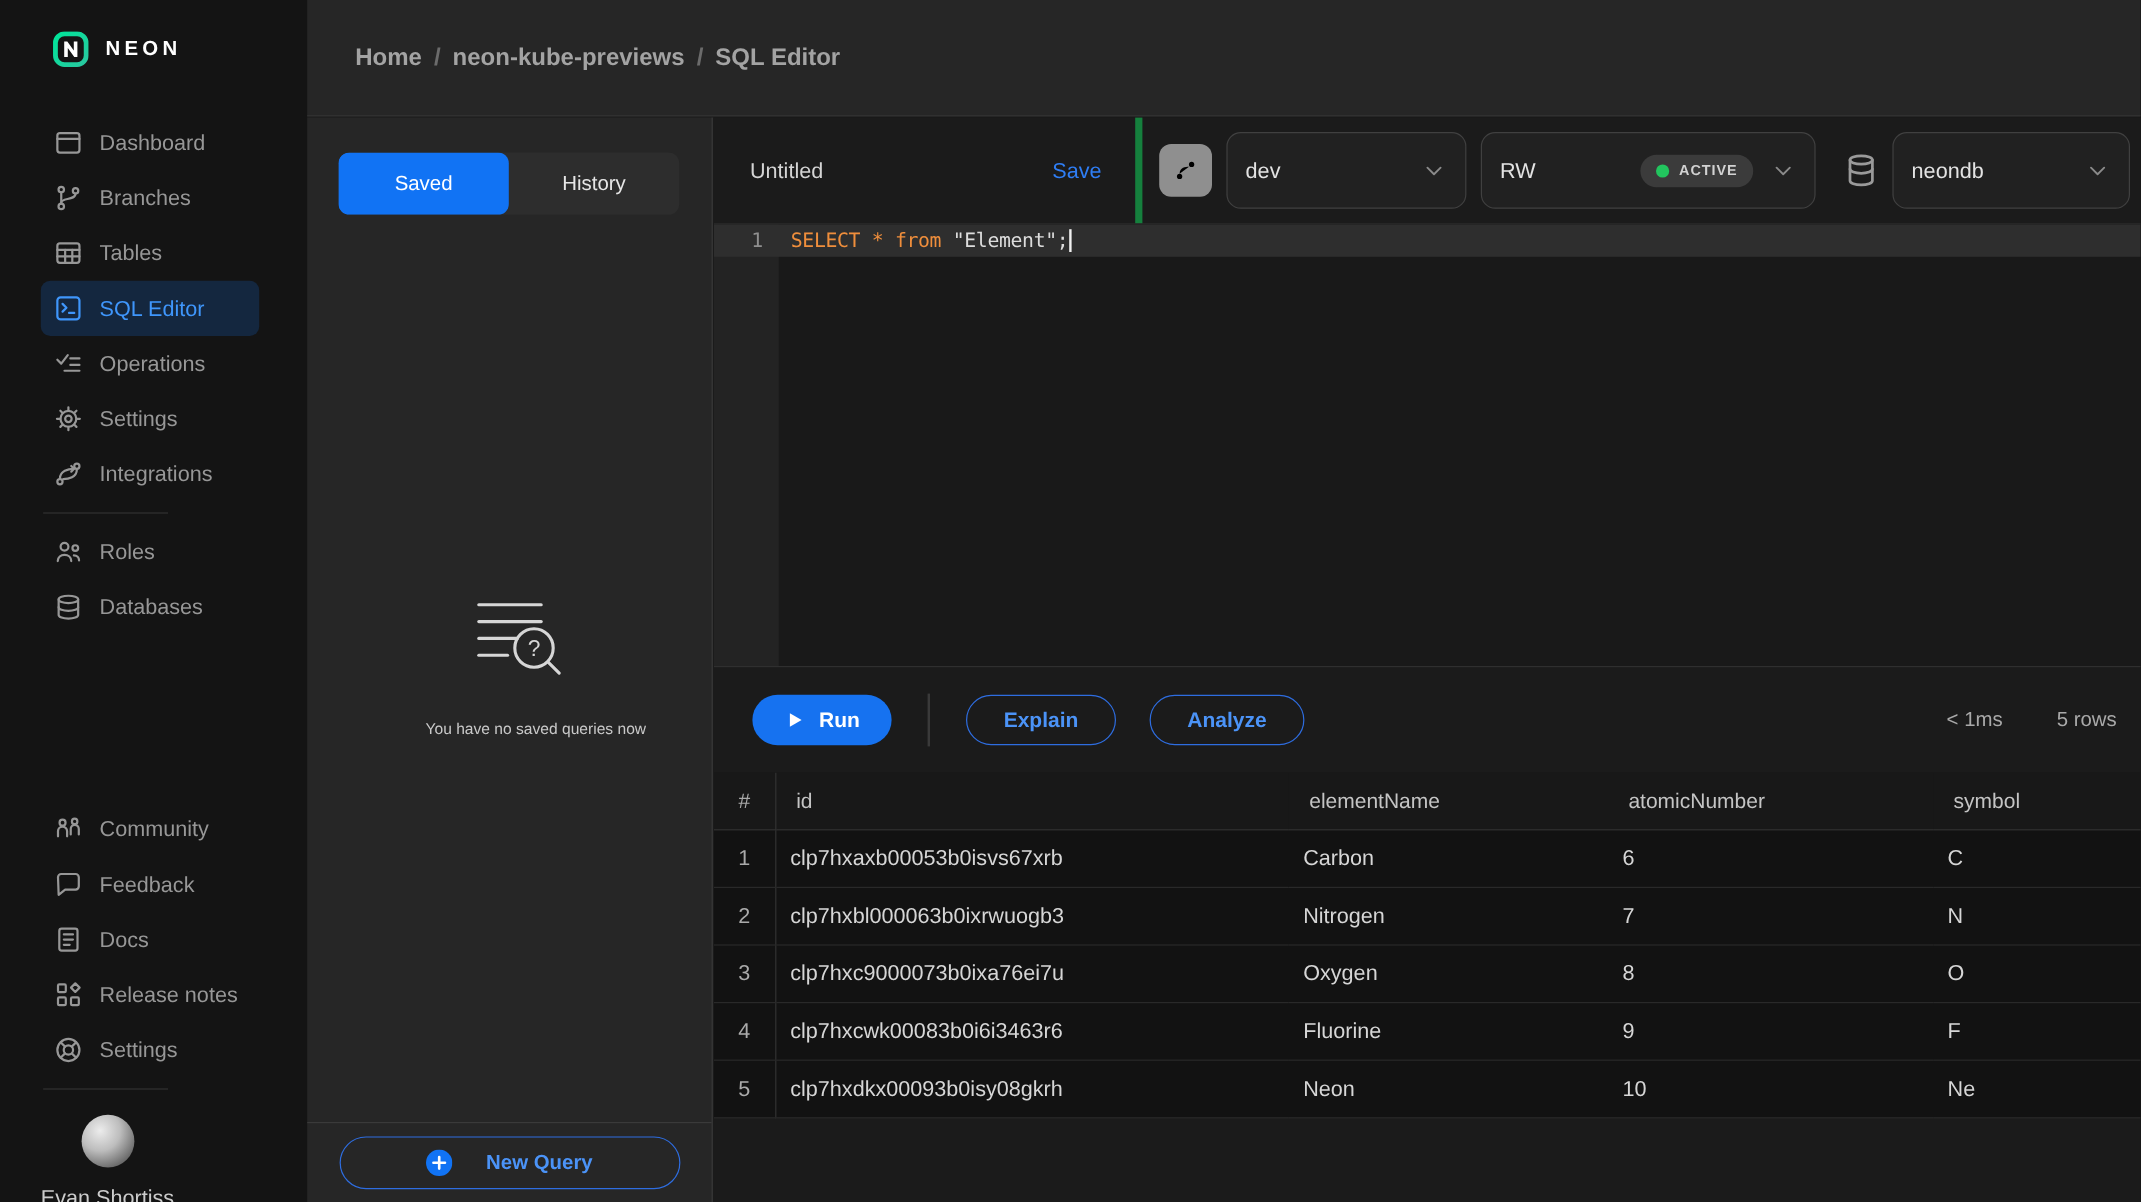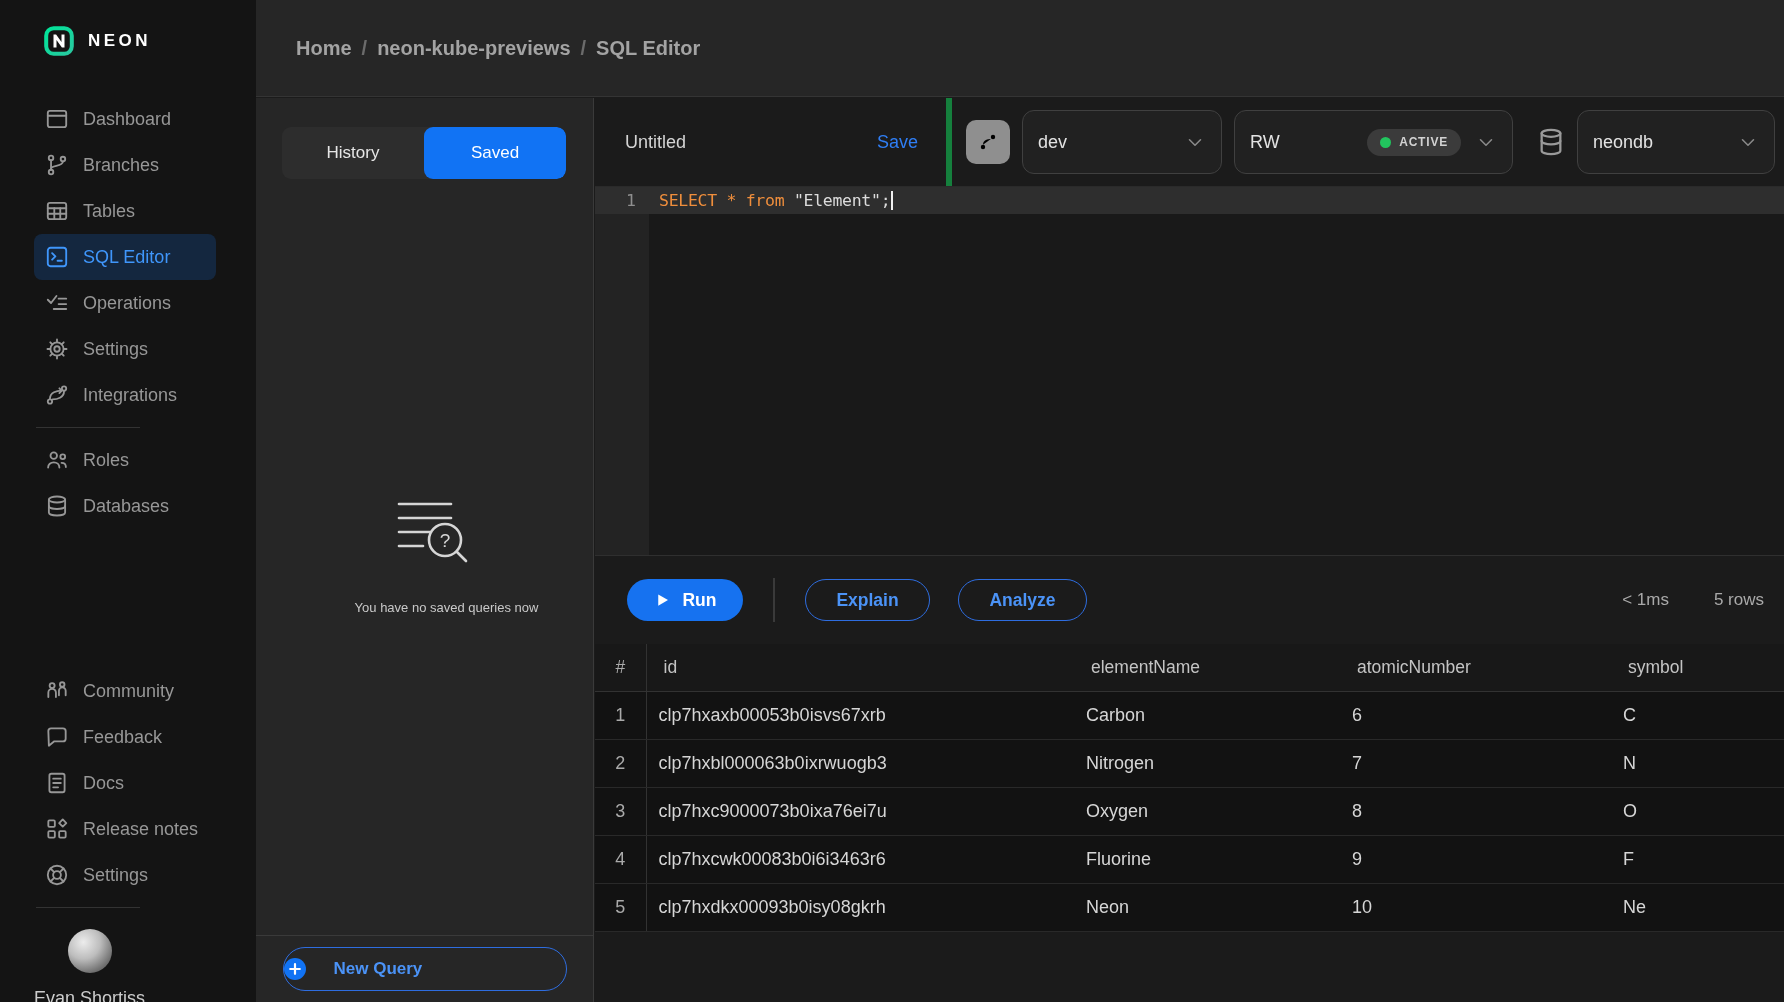--- a/index.html
+++ b/index.html
@@ -46,21 +46,21 @@
   .tab { flex:1; display:flex; align-items:center; justify-content:center;
     font-size:17px; color:#e6e6e6; cursor:pointer; }
   .tab.active { background:#1173f4; color:#ffffff; border-radius:9px; }
   .empty-state { position:absolute; top:90px; bottom:68px; left:0; right:0; padding-bottom:30px;
     display:flex; flex-direction:column; align-items:center; justify-content:center; gap:26px; }
   .empty-state .icon svg { stroke:#d6d6d6; stroke-width:2.6; }
   .empty-text { color:#c9c9c9; font-size:13px;margin-left:44px; }
   .panel-footer { position:absolute; left:0; right:0; bottom:0; height:67px; border-top:1px solid #3a3a3a;
     display:flex; align-items:center; justify-content:center; }
   .new-query-btn { width:284px; height:44px; border-radius:22px; border:1px solid #2e6de0;
-    background:transparent; display:flex; align-items:center; gap:28px;
+    background:transparent; display:flex; align-items:center; justify-content:center; gap:28px;
     color:#4b93f7; font-size:17px; font-weight:700; cursor:pointer; }
 
   
   .editor-col { position:absolute; left:595px; top:98px; right:0; bottom:0; background:#1b1b1b; }
   .editor-header { height:89px; background:#1b1b1b; border-bottom:1px solid #2a2a2a;
     display:flex; align-items:stretch; }
   .title-section { width:357px; border-right:6px solid #15803d; display:flex; align-items:center;
     justify-content:space-between; padding:0 28px 0 30px; }
   .query-title { color:#d4d4d4; font-size:18px; cursor:text; }
   .save-link { color:#2f7ef5; font-size:18px; cursor:pointer; }
@@ -308,22 +308,22 @@
       <span class="crumb">Home</span>
       <span class="crumb-sep">/</span>
       <span class="crumb">neon-kube-previews</span>
       <span class="crumb-sep">/</span>
       <span class="crumb">SQL Editor</span>
     </div>
   </div>
 
   <div class="saved-panel">
     <div class="tabs">
+      <div class="tab active">Saved</div>
       <div class="tab">History</div>
-      <div class="tab active">Saved</div>
     </div>
     <div class="empty-state">
       <span class="icon">
         <svg width="104" height="96" viewBox="0 0 104 96">
           <line x1="26" y1="26" x2="78" y2="26"></line>
           <line x1="26" y1="40" x2="78" y2="40"></line>
           <line x1="26" y1="54" x2="58" y2="54"></line>
           <line x1="26" y1="68" x2="50" y2="68"></line>
           <circle cx="72" cy="62" r="16"></circle>
           <line x1="84" y1="74" x2="93" y2="83"></line>

